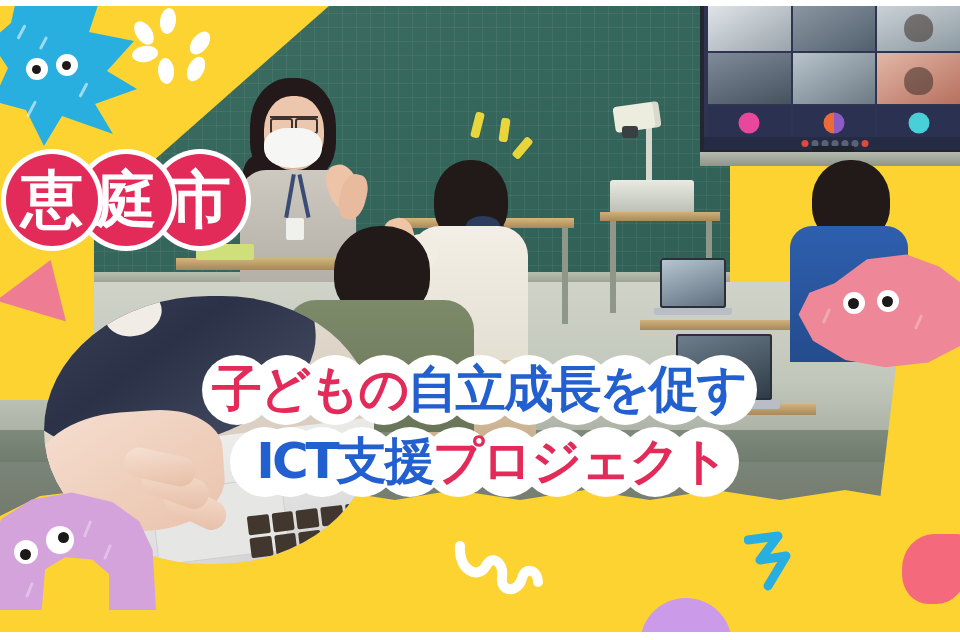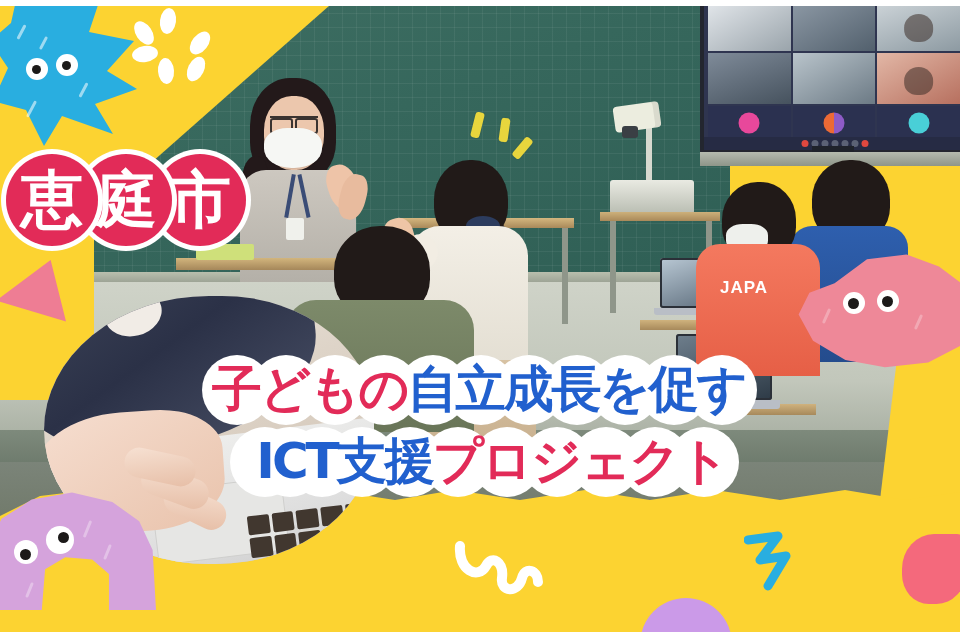--- a/index.html
+++ b/index.html
@@ -481,26 +481,20 @@
       <div class="stu stu-boy1">
         <div class="head"></div>
         <div class="body"></div>
       </div>
 
       <div class="stu stu-boy3">
         <div class="head"></div>
         <div class="body"></div>
       </div>
 
-      <div class="stu stu-boy2">
-        <div class="head"></div>
-        <div class="mask"></div>
-        <div class="body"></div>
-        <div class="logo">JAPA</div>
-      </div>
     </div>
   </div>
 
   <div class="yellow-left-band"></div>
   <div class="yellow-wedge-tl"></div>
   <div class="yellow-right-band"></div>
   <div class="yellow-bottom"></div>
 
   <div class="inset">
     <div class="bg"></div>

